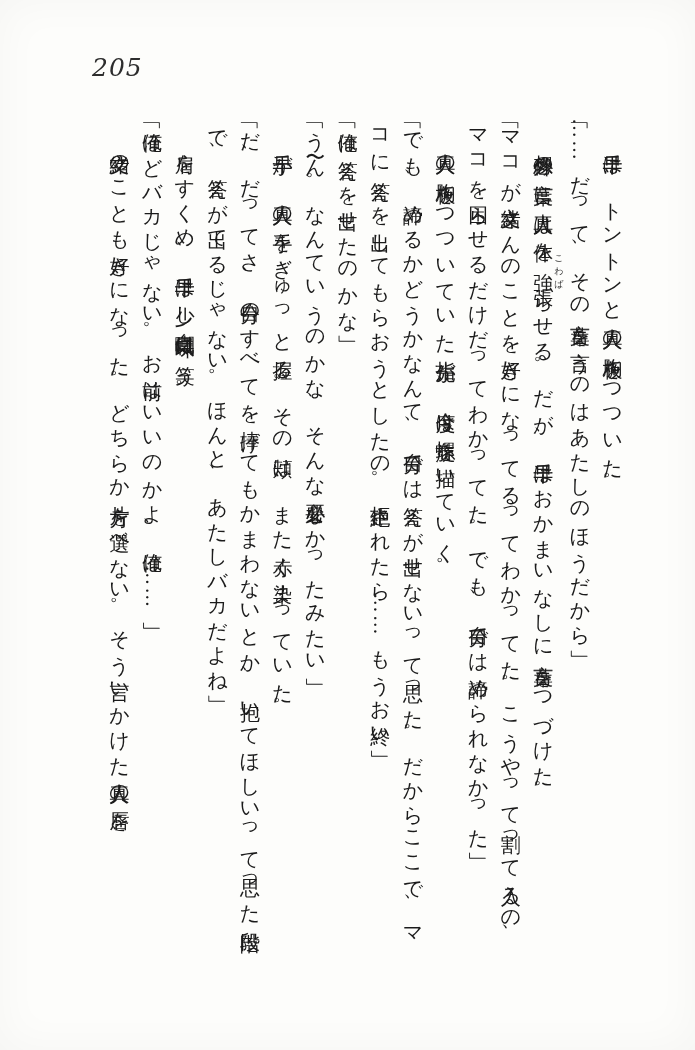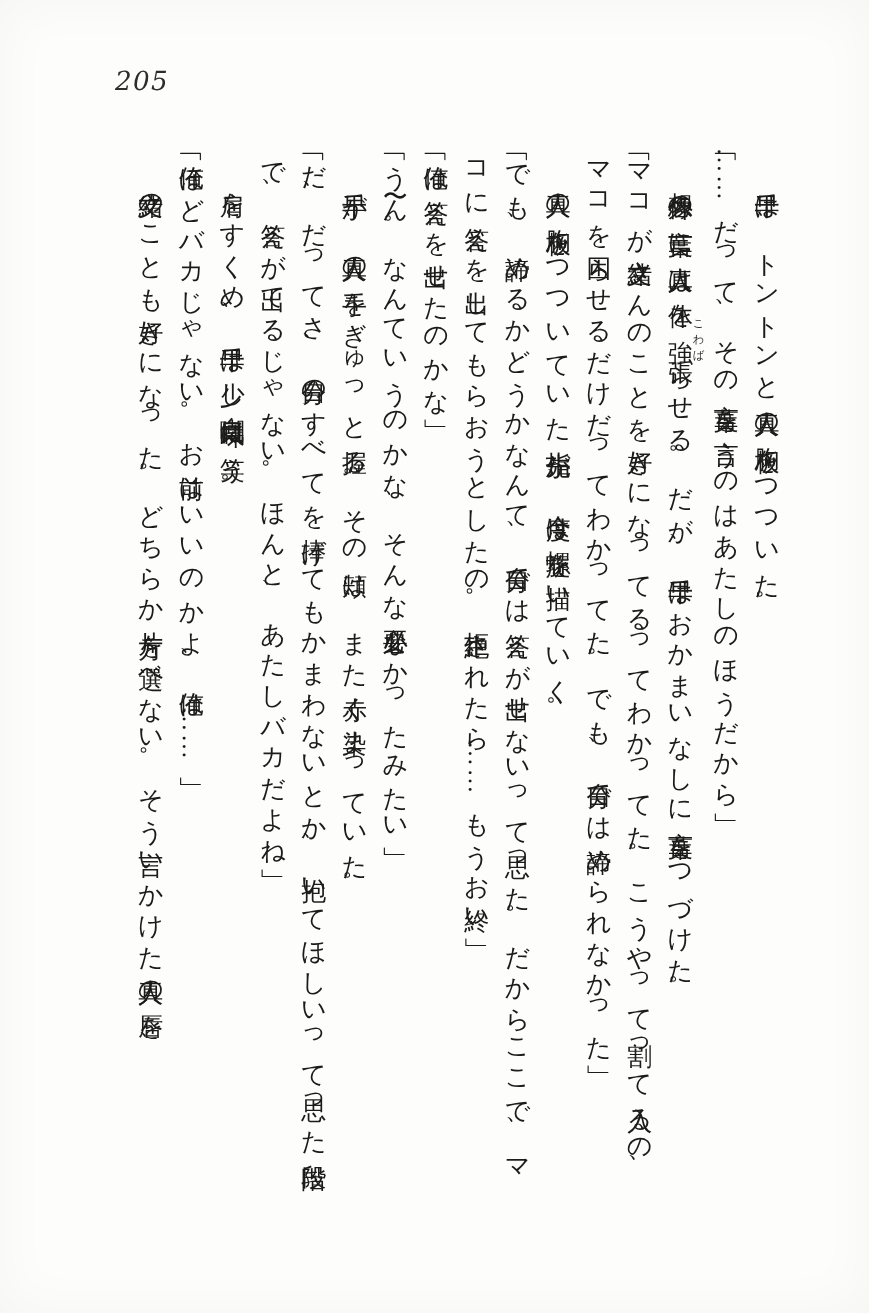--- a/index.html
+++ b/index.html
@@ -13,21 +13,21 @@
     background: #fdfdfb;
     overflow: hidden;
     box-shadow: inset 0 0 45px rgba(0,0,0,0.035);
   }
   .page-number {
     position: absolute;
     top: 53px;
     left: 92px;
     font-family: "DejaVu Serif", serif;
     font-style: italic;
-    font-size: 21px;
+    font-size: 25px;
     color: #2d2d2d;
     letter-spacing: 1px;
   }
   .text-block {
     position: absolute;
     top: 116px;
     right: 66px;
     height: 838px;
     writing-mode: vertical-rl;
     -webkit-writing-mode: vertical-rl;

